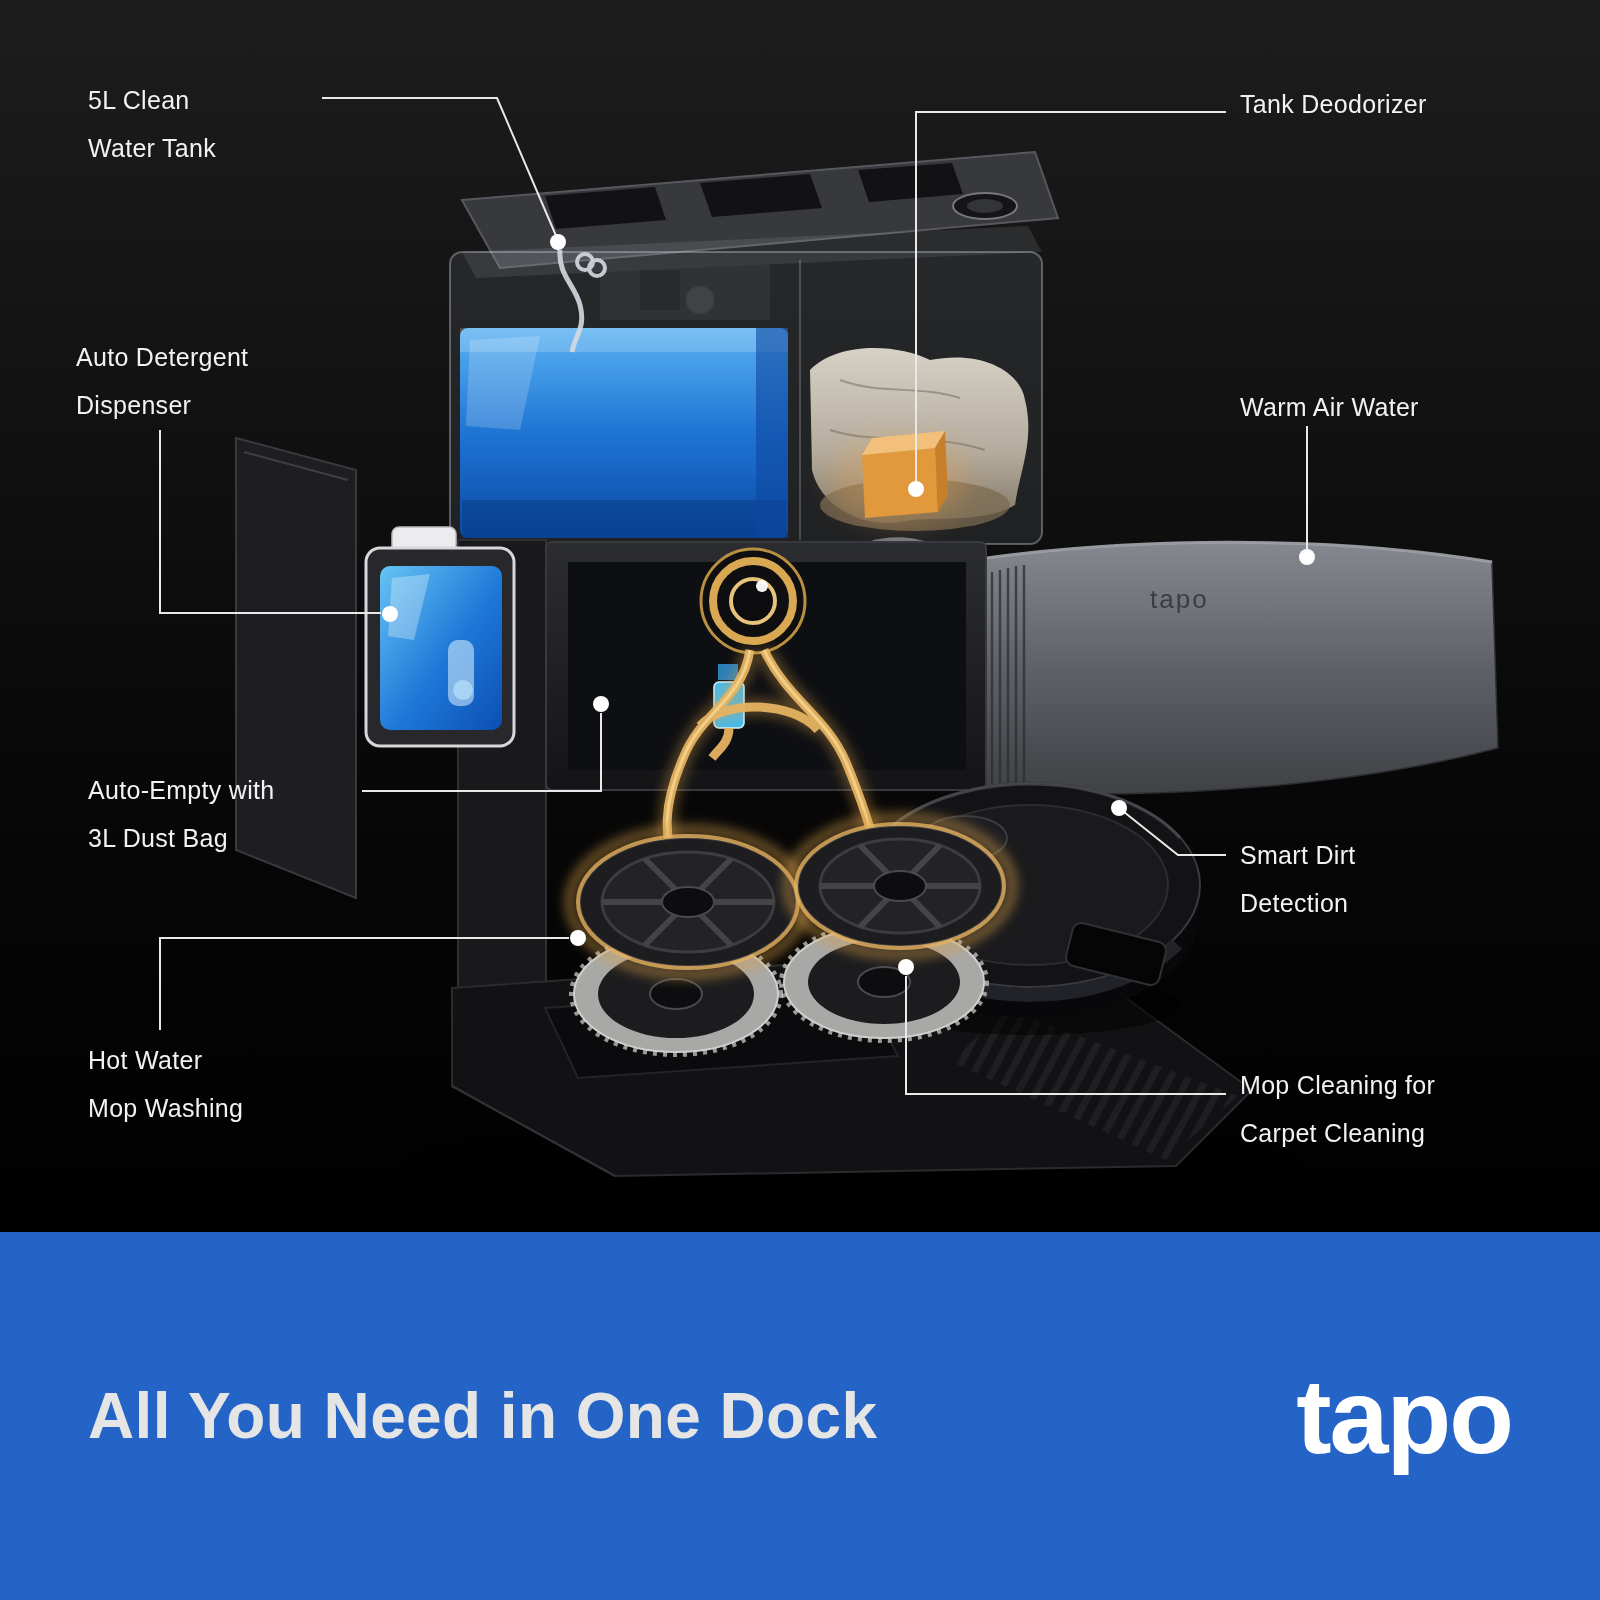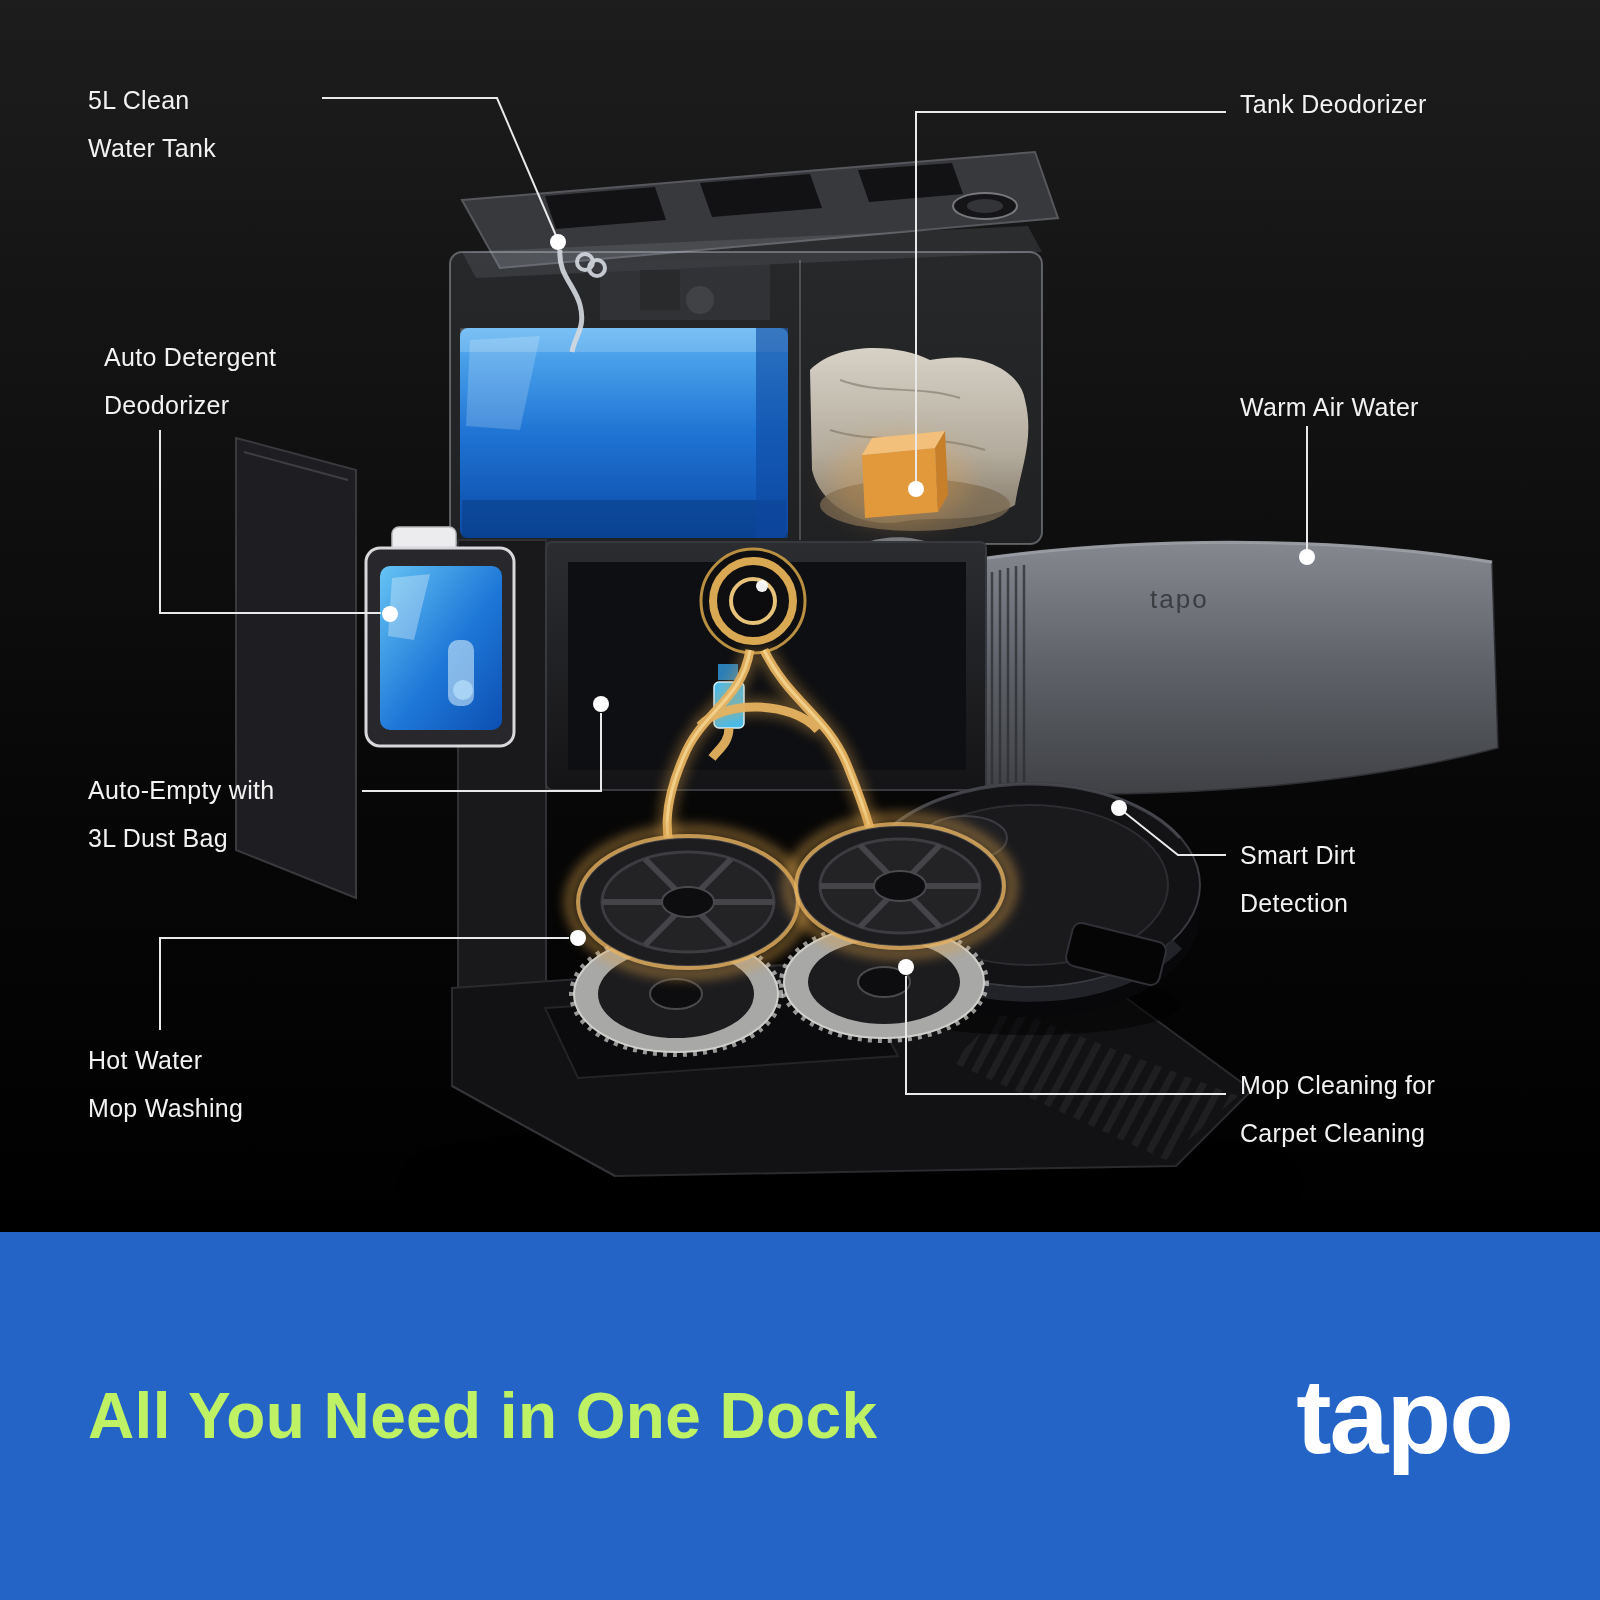--- a/index.html
+++ b/index.html
@@ -15,21 +15,21 @@
     font-size:25px; line-height:48px; font-weight:400; letter-spacing:.3px;
     white-space:nowrap;
   }
   .label span { display:block; }
   .banner {
     position:absolute; left:0; top:1232px; width:1600px; height:368px;
     background:var(--banner-blue,#2464c7);
     display:flex; align-items:center; justify-content:space-between;
     padding:0 88px;
   }
-  .headline { color:#bef264; font-size:64px; font-weight:700; letter-spacing:.4px; }
+  .headline { color:#e5e5e5; font-size:64px; font-weight:700; letter-spacing:.4px; }
   .brand { color:#fff; font-size:106px; font-weight:700; letter-spacing:-2px; }
 </style>
 </head>
 <body>
 
 <div class="stage">
 
   <svg class="art" width="1600" height="1600" viewBox="0 0 1600 1600">
     <defs>
       <linearGradient id="gW" x1="0" y1="0" x2="0" y2="1">
@@ -275,23 +275,23 @@
     </g>
   </svg>
 
   <div class="label" style="left:88px; top:76px">
     <span>5L Clean</span>
     <span>Water Tank</span>
   </div>
   <div class="label" style="left:1240px; top:80px">
     <span>Tank Deodorizer</span>
   </div>
-  <div class="label" style="left:104px; top:333px">
+  <div class="label" style="left:76px; top:333px">
     <span>Auto Detergent</span>
-    <span>Deodorizer</span>
+    <span>Dispenser</span>
   </div>
   <div class="label" style="left:1240px; top:383px">
     <span>Warm Air Water</span>
   </div>
   <div class="label" style="left:88px; top:766px">
     <span>Auto-Empty with</span>
     <span>3L Dust Bag</span>
   </div>
   <div class="label" style="left:1240px; top:831px">
     <span>Smart Dirt</span>

